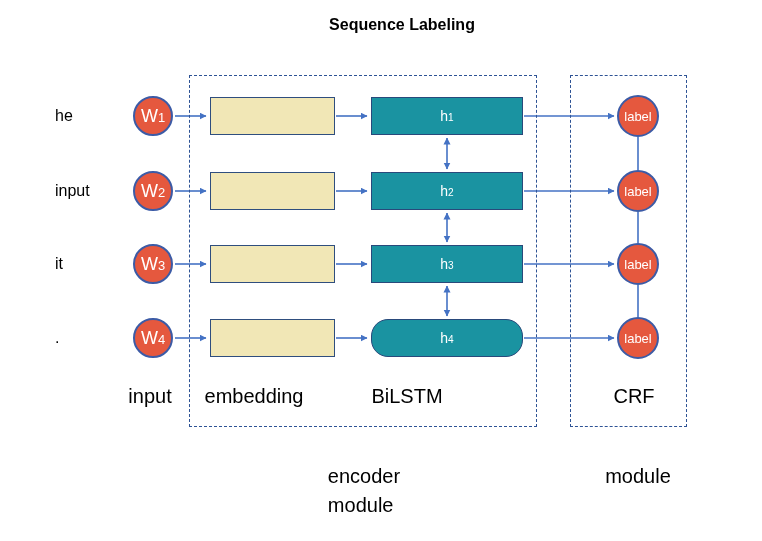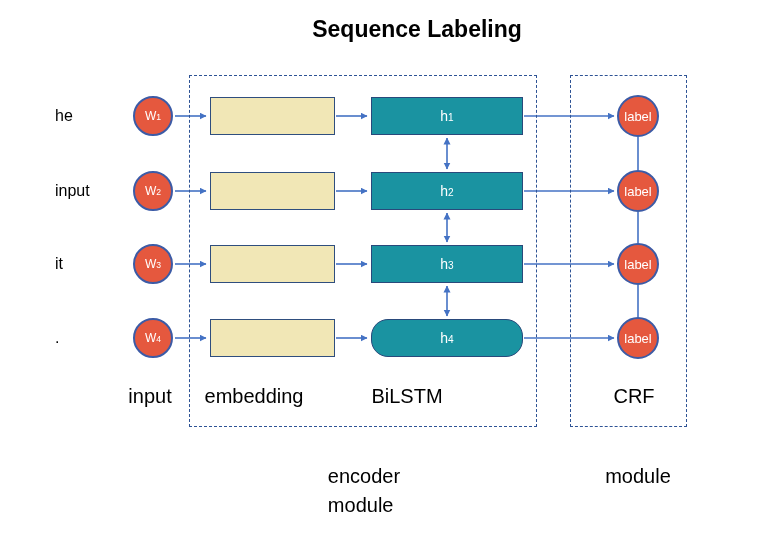--- a/index.html
+++ b/index.html
@@ -7,36 +7,36 @@
     --embed-fill:#F1E7B6; --embed-border:#2F4E7E; --lstm-fill:#1A93A1; --lstm-border:#29497B;
     --text:#000000; --node-text:#FFFFFF; --bg:#FFFFFF;
   }
   *{margin:0;padding:0;box-sizing:border-box;}
   html,body{background:#fff;}
   .canvas{
     position:relative;width:762px;height:541px;background:var(--bg);
     font-family:"Liberation Sans",sans-serif;color:var(--text);overflow:hidden;
   }
   .title{
-    position:absolute;top:16px;left:417px;transform:translateX(-50%);
-    font-size:23px;font-weight:bold;white-space:nowrap;
+    position:absolute;top:16px;left:402px;transform:translateX(-50%);
+    font-size:16px;font-weight:bold;white-space:nowrap;
   }
   svg.connectors{position:absolute;left:0;top:0;width:762px;height:541px;}
   svg.connectors line{stroke:var(--accent);stroke-width:1.6px;}
   svg.connectors .arrowhead{fill:var(--accent);}
   .dashed-box{position:absolute;border:1.5px dashed var(--dashed);background:transparent;}
   .encoder-box{left:189px;top:75px;width:348px;height:352px;}
   .decoder-box{left:570px;top:75px;width:117px;height:352px;}
   .word{position:absolute;left:55px;font-size:16px;line-height:24px;}
   .circle{
     position:absolute;border-radius:50%;background:var(--node-red);
     border:2px solid var(--node-red-border);color:var(--node-text);
     display:flex;align-items:center;justify-content:center;
   }
-  .w-circle{left:133px;width:40px;height:40px;font-size:12px;}
+  .w-circle{left:133px;width:40px;height:40px;font-size:18px;}
   .label-circle{left:617px;width:42px;height:42px;font-size:13px;}
   .embed-box{
     position:absolute;left:210px;width:125px;height:38px;
     background:var(--embed-fill);border:1.5px solid var(--embed-border);
   }
   .lstm-box{
     position:absolute;left:371px;width:152px;height:38px;
     background:var(--lstm-fill);border:1.5px solid var(--lstm-border);
     color:var(--node-text);display:flex;align-items:center;justify-content:center;font-size:14px;
   }

